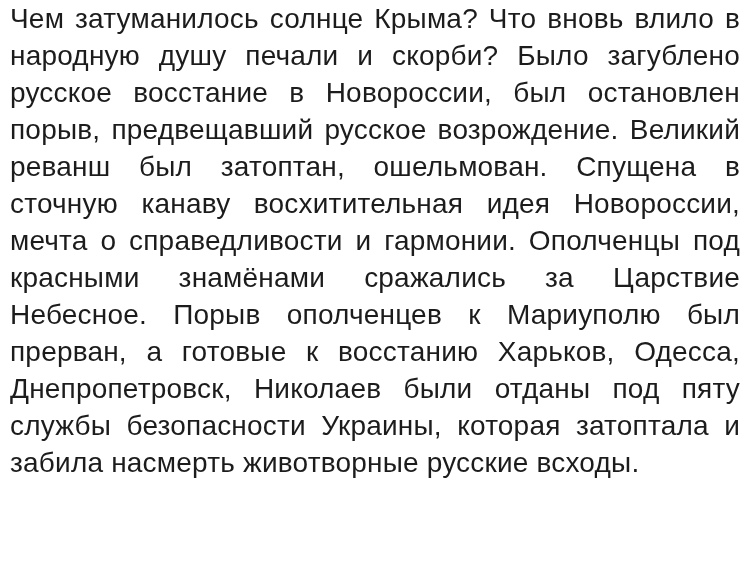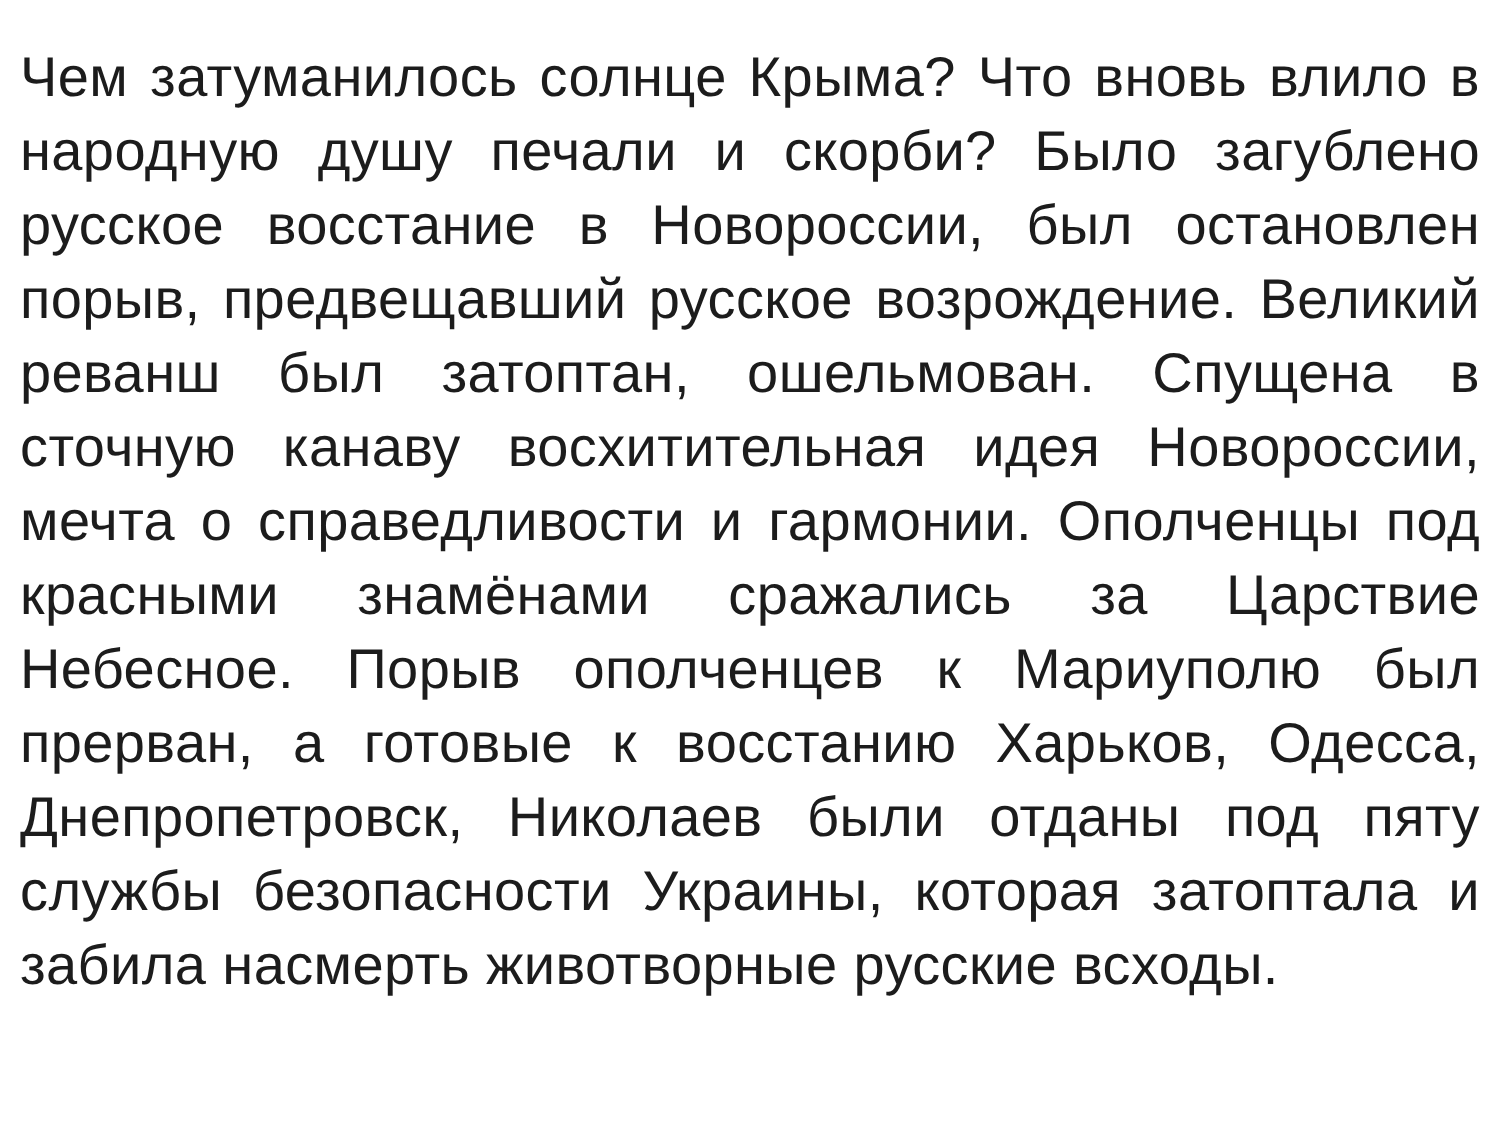--- a/index.html
+++ b/index.html
@@ -5,21 +5,21 @@
   html, body {
     margin: 0;
     padding: 0;
     background: #ffffff;
   }
   .page {
     width: 750px;
     height: 571px;
     box-sizing: border-box;
     background: #ffffff;
-    padding: 20px 10px 0 10px;
+    padding: 0 10px 0 10px;
     overflow: hidden;
   }
   .body-text {
     margin: 0;
     font-family: "Liberation Sans", "DejaVu Sans", sans-serif;
     font-size: 28px;
     line-height: 37px;
     color: #1c1c1c;
     text-align: justify;
     letter-spacing: 0.2px;

